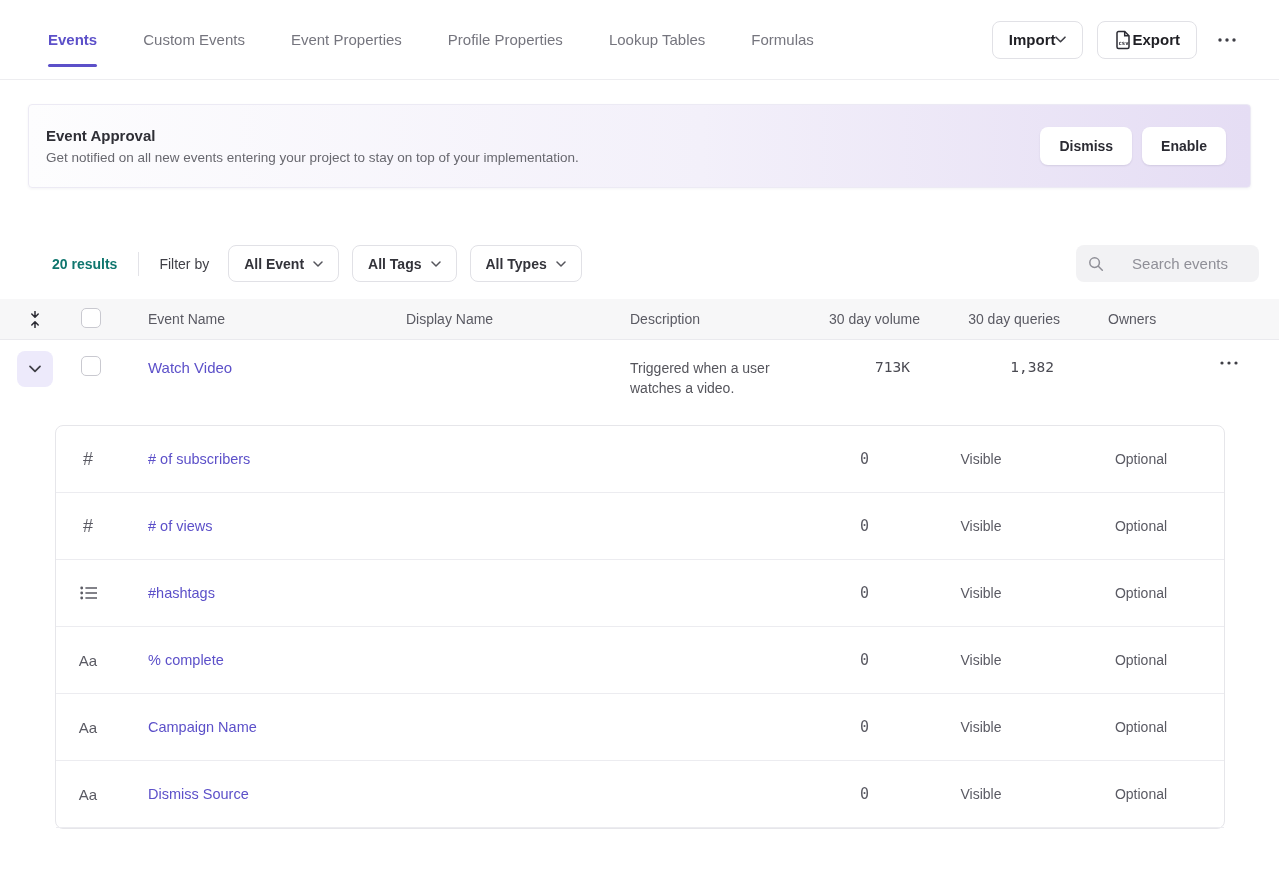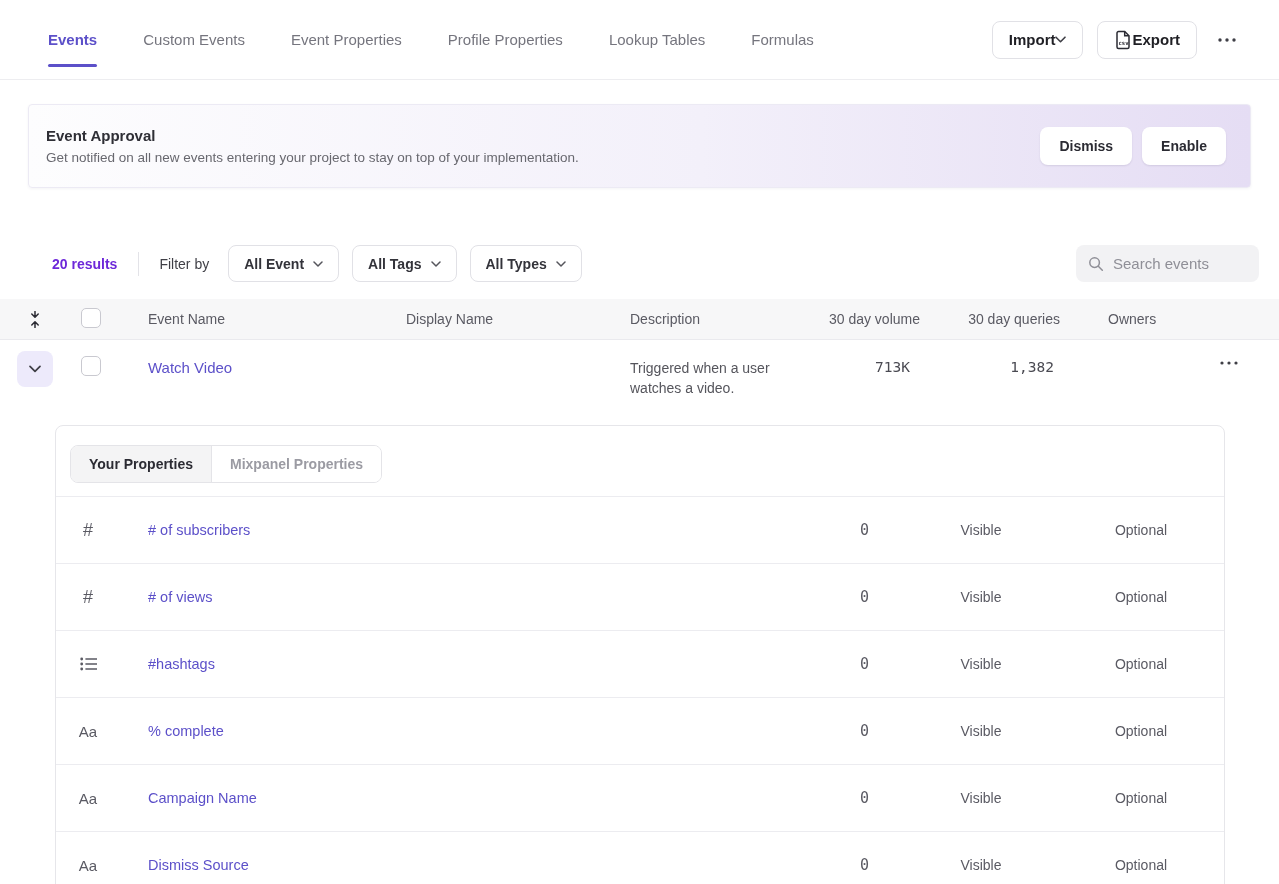--- a/index.html
+++ b/index.html
@@ -29,30 +29,30 @@
     display:flex; align-items:center; padding:0 24px 0 17px; }
   .banner-title { font-size:15px; font-weight:700; color:#2f2f36; margin-bottom:6px; }
   .banner-desc { font-size:13.5px; color:#68686f; }
   .banner-actions { margin-left:auto; display:flex; gap:10px; }
   .banner-btn { height:38px; padding:0 19px; border:none; border-radius:8px; background:#fff;
     box-shadow:0 1px 2px rgba(20,10,60,0.10); font-size:14px; font-weight:600;
     color:#2b2b33; cursor:pointer; font-family:inherit; }
 
   
   .toolbar { margin-top:57px; padding:0 20px 0 52px; height:37px; display:flex; align-items:center; }
-  .results-count { font-size:14px; font-weight:600; color:#6d28d9; }
+  .results-count { font-size:14px; font-weight:600; color:#0f766e; }
   .v-div { width:1px; height:24px; background:#e3e3e8; margin:0 20px 0 21px; }
   .filter-by { font-size:14px; font-weight:500; color:#3f3f46; margin-right:19px; }
   .dd-btn { display:inline-flex; align-items:center; gap:9px; height:37px; padding:0 15px;
     border:1px solid #e1e1e6; border-radius:8px; background:#fff; font-size:14px;
     font-weight:600; color:#33333a; cursor:pointer; margin-right:13px; font-family:inherit; }
   .search-box { margin-left:auto; width:183px; height:37px; border-radius:8px; background:#f2f2f4;
     display:flex; align-items:center; padding:0 12px; gap:9px; }
   .search-box input { border:none; outline:none; background:transparent; font-size:15px;
-    color:#3f3f46; width:100%; font-family:inherit; }
+    color:#3f3f46; width:100%; font-family:inherit;text-align:center; }
   .search-box input::placeholder { color:#8f8f97; }
 
   
   .trow { display:grid; grid-template-columns:64px 84px 258px 224px 190px 100px 140px 219px; }
   .thead { margin-top:17px; background:#f7f7f8; height:41px; align-items:center;
     border-bottom:1px solid #eaeaee; font-size:14px; font-weight:500; color:#5a5a63; }
   .th.num { text-align:right; }
   .th.owners { padding-left:48px; }
   .collapse-wrap { margin-left:28px; display:flex; }
   .checkbox { display:inline-block; width:20px; height:20px; border:1.5px solid #c9c9d0;
@@ -228,26 +228,20 @@
               <circle cx="3" cy="3" r="1.6" fill="#3f3f46"></circle>
               <circle cx="10" cy="3" r="1.6" fill="#3f3f46"></circle>
               <circle cx="17" cy="3" r="1.6" fill="#3f3f46"></circle>
             </svg>
         </span>
       </button>
     </div>
   </div>
 
   <div class="panel">
-    <div class="panel-tabs">
-      <div class="seg">
-        <div class="seg-item active">Your Properties</div>
-        <div class="seg-item">Mixpanel Properties</div>
-      </div>
-    </div>
 
     <div class="prop-row">
       <div class="type-icon hash">#</div>
       <div class="prop-name"><a class="link"># of subscribers</a></div>
       <div class="prop-zero mono">0</div>
       <div class="prop-mid">Visible</div>
       <div class="prop-mid">Optional</div>
     </div>
 
     <div class="prop-row">

